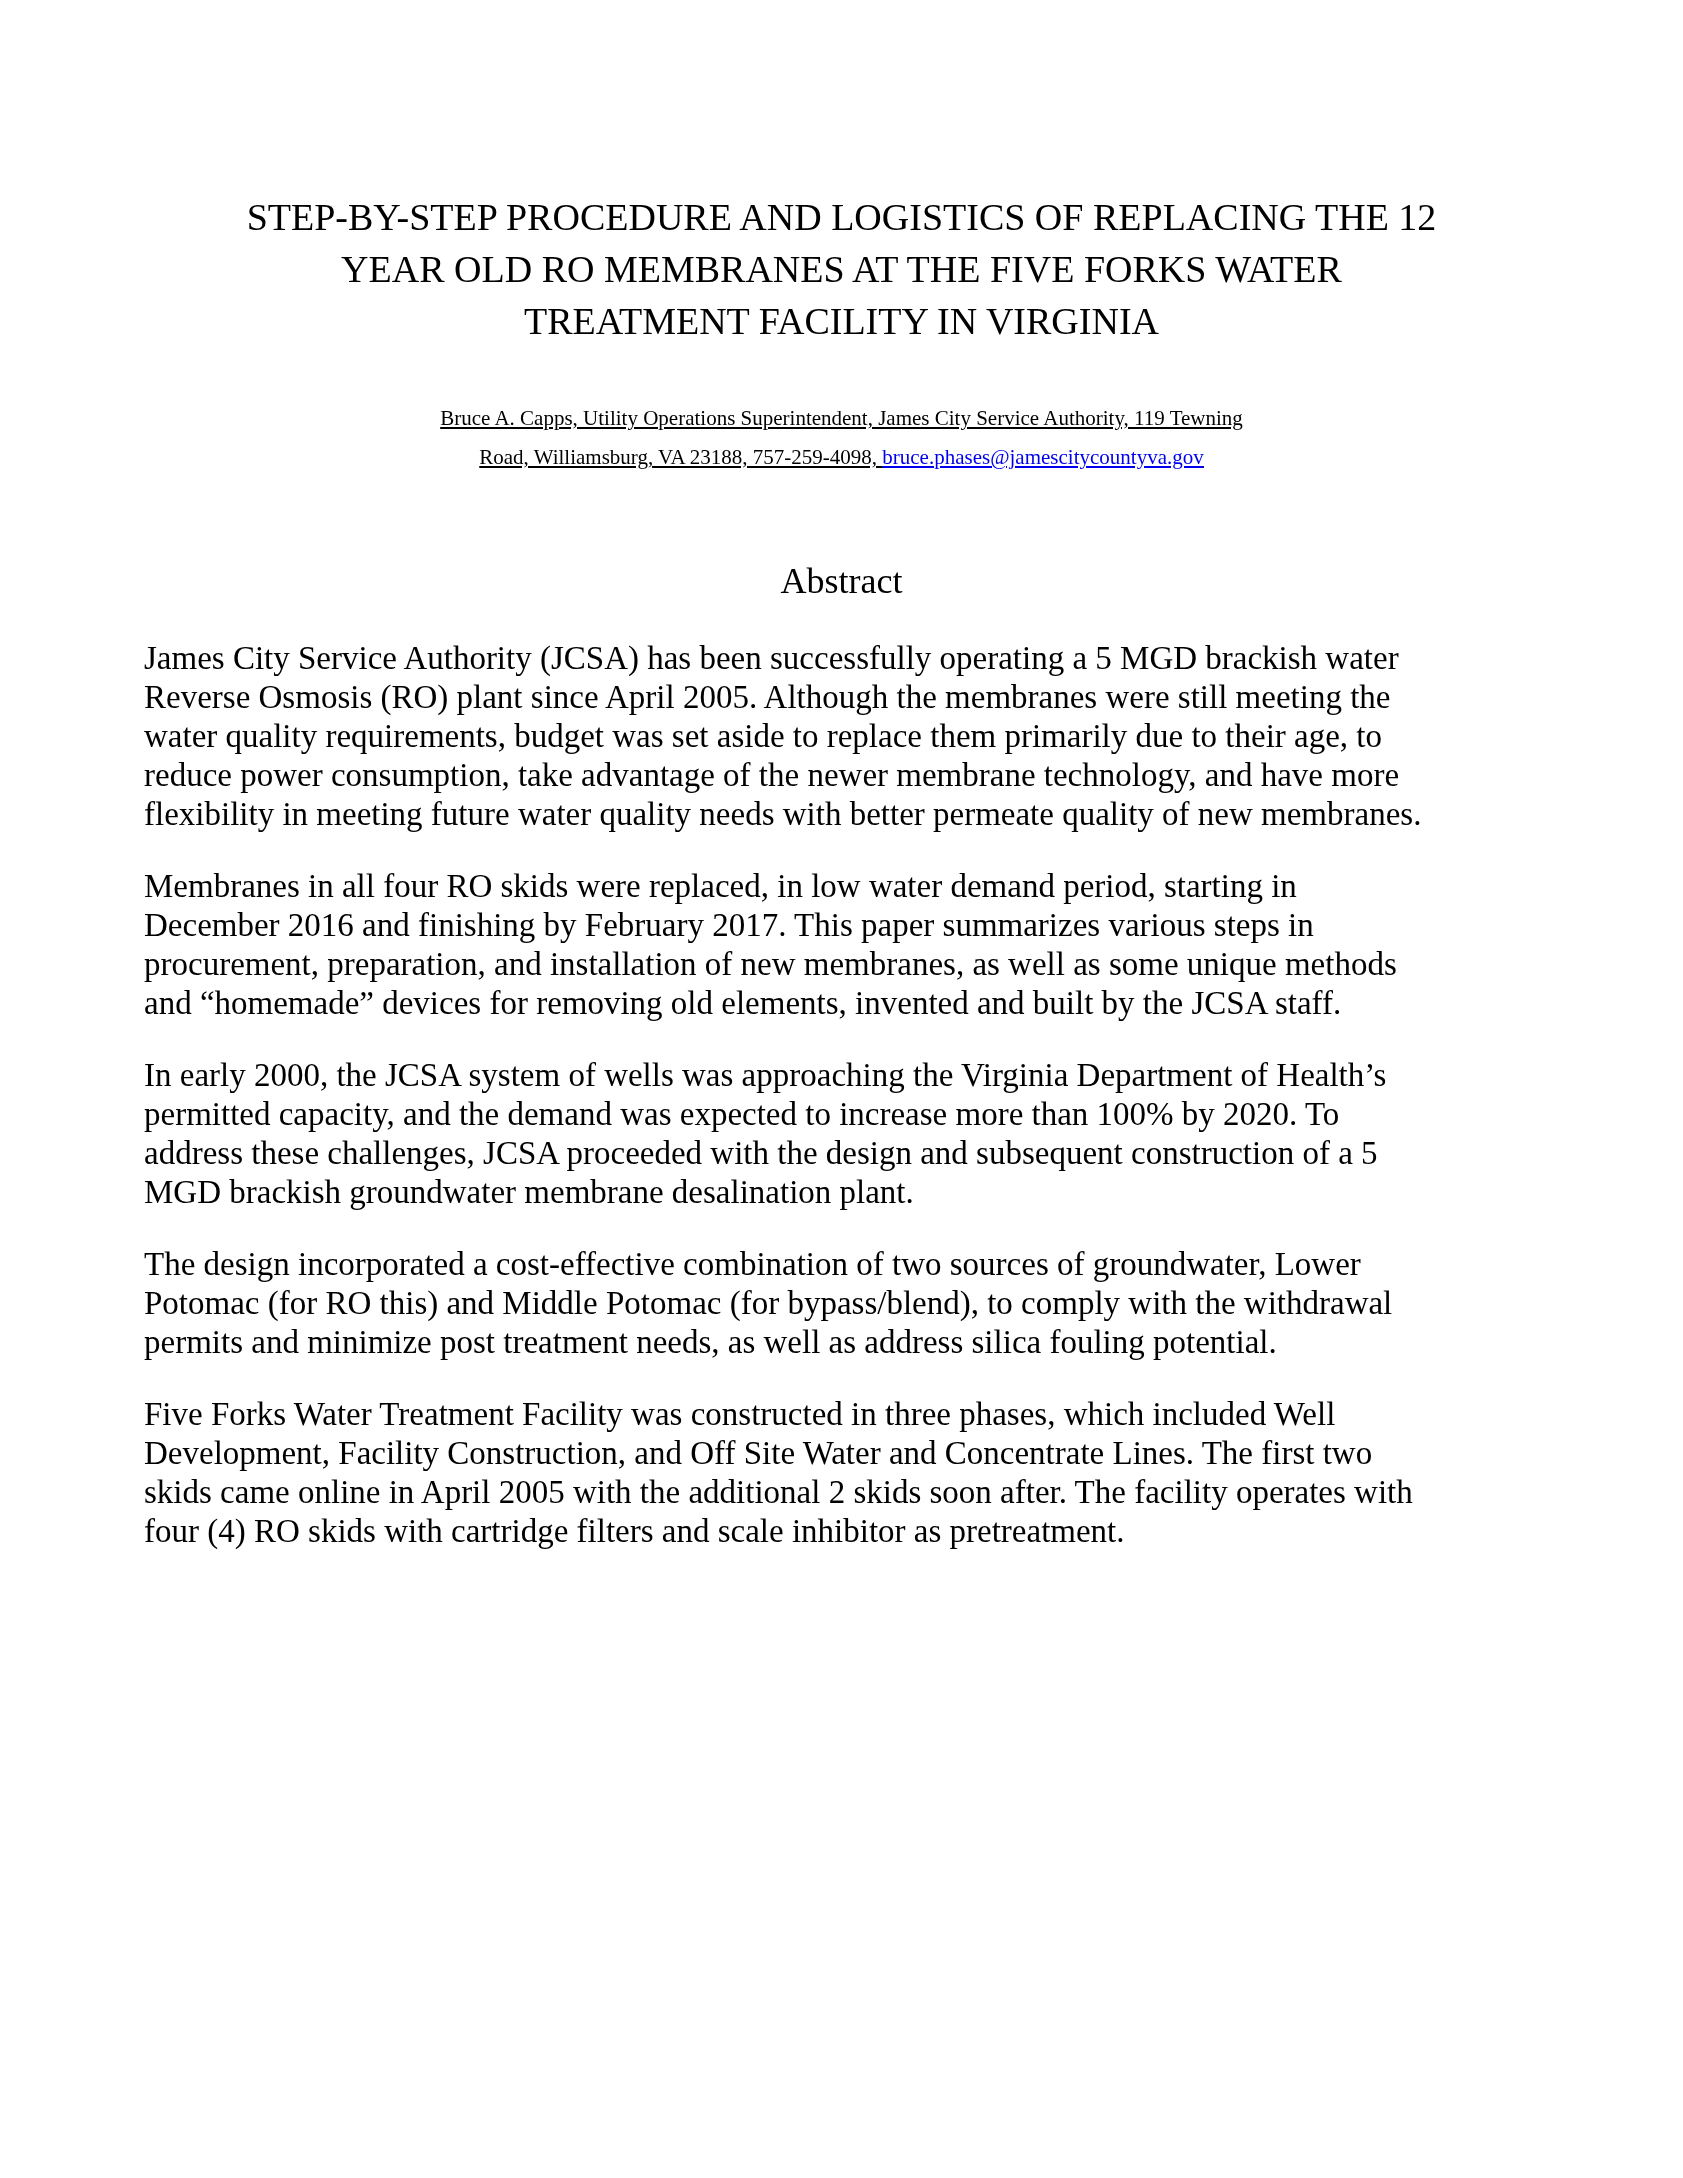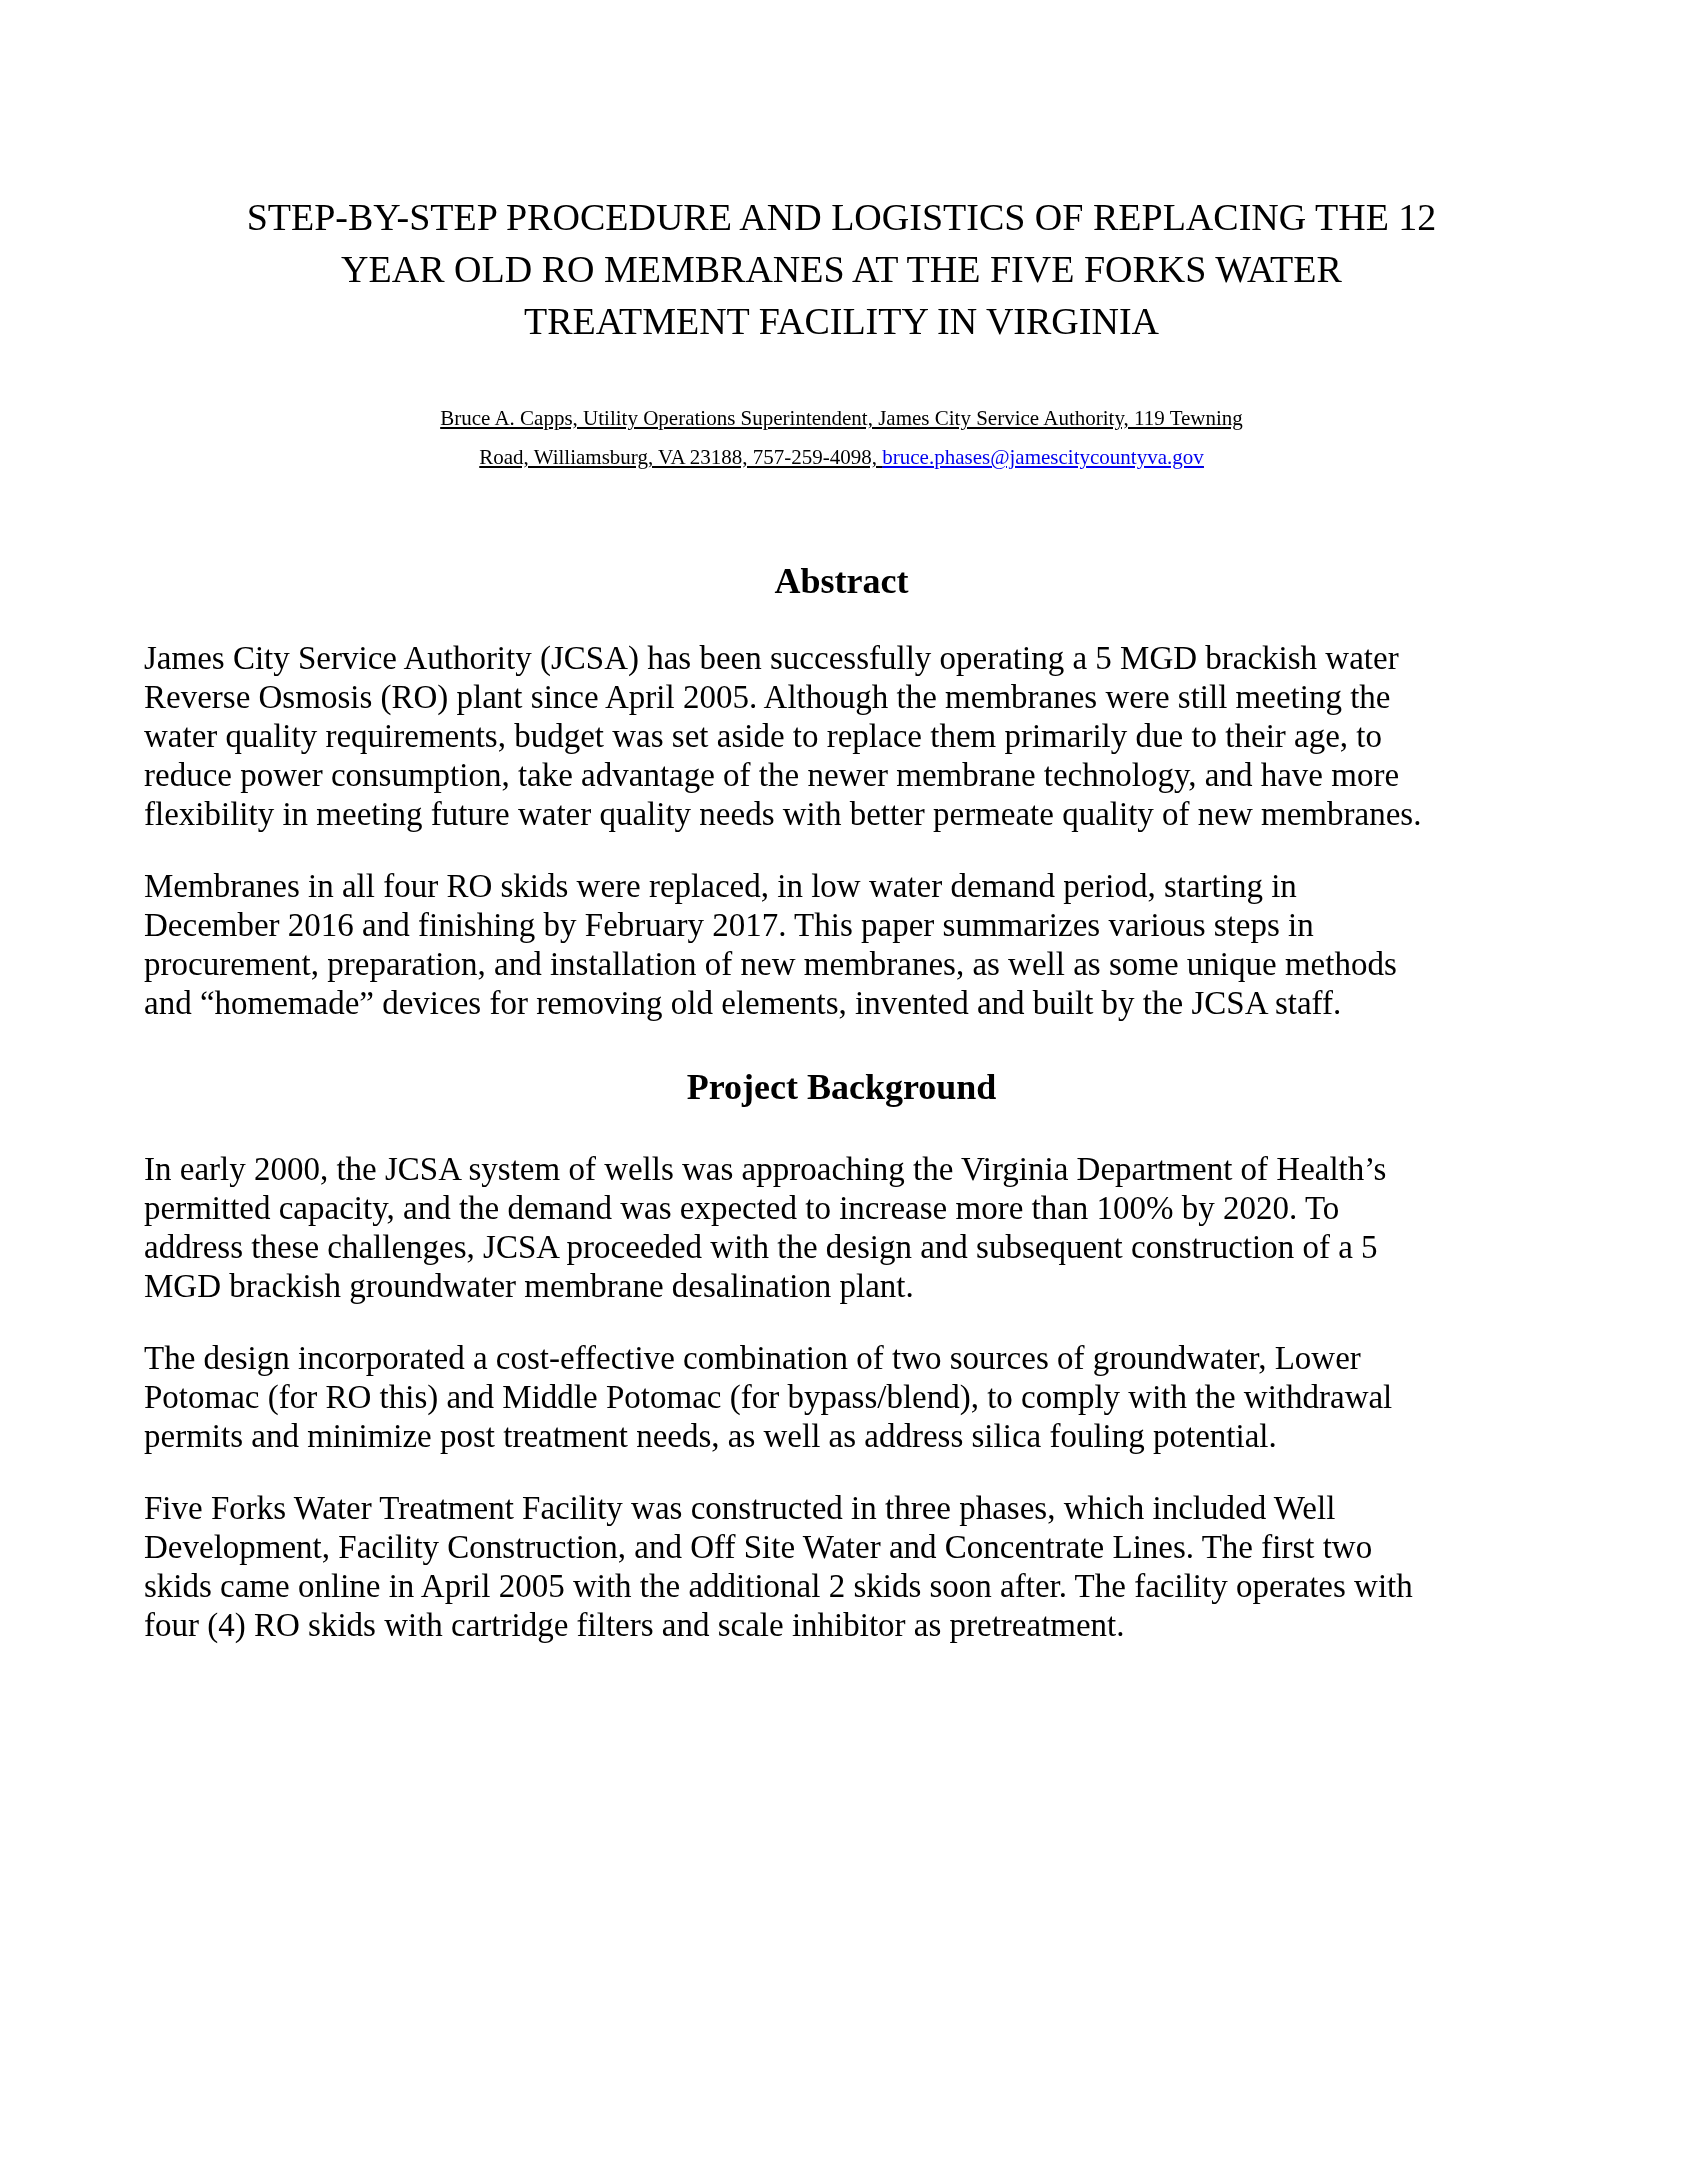--- a/index.html
+++ b/index.html
@@ -37,21 +37,21 @@
     min-height: 39px;
   }
   .email-link {
     color: #0000EE;
     text-decoration: underline;
     cursor: pointer;
   }
   .section-heading {
     font-size: 36px;
     line-height: 45px;
-    font-weight: bold;
+    font-weight: normal;
     text-align: center;
     margin: 0 0 35px 0;
   }
   .heading-background {
     margin-top: 42px;
     margin-bottom: 40px;
   }
   .body-para {
     font-size: 33px;
     line-height: 39px;
@@ -89,21 +89,20 @@
 Reverse Osmosis (RO) plant since April 2005. Although the membranes were still meeting the
 water quality requirements, budget was set aside to replace them primarily due to their age, to
 reduce power consumption, take advantage of the newer membrane technology, and have more
 flexibility in meeting future water quality needs with better permeate quality of new membranes.</p>
 
   <p class="body-para">Membranes in all four RO skids were replaced, in low water demand period, starting in
 December 2016 and finishing by February 2017. This paper summarizes various steps in
 procurement, preparation, and installation of new membranes, as well as some unique methods
 and “homemade” devices for removing old elements, invented and built by the JCSA staff.</p>
 
-  <h2 class="section-heading heading-background">Project Background</h2>
 
   <p class="body-para">In early 2000, the JCSA system of wells was approaching the Virginia Department of Health’s
 permitted capacity, and the demand was expected to increase more than 100% by 2020.  To
 address these challenges, JCSA proceeded with the design and subsequent construction of a 5
 MGD brackish groundwater membrane desalination plant.</p>
 
   <p class="body-para">The design incorporated a cost-effective combination of two sources of groundwater, Lower
 Potomac (for RO this) and Middle Potomac (for bypass/blend), to comply with the withdrawal
 permits and minimize post treatment needs, as well as address silica fouling potential.</p>
 

